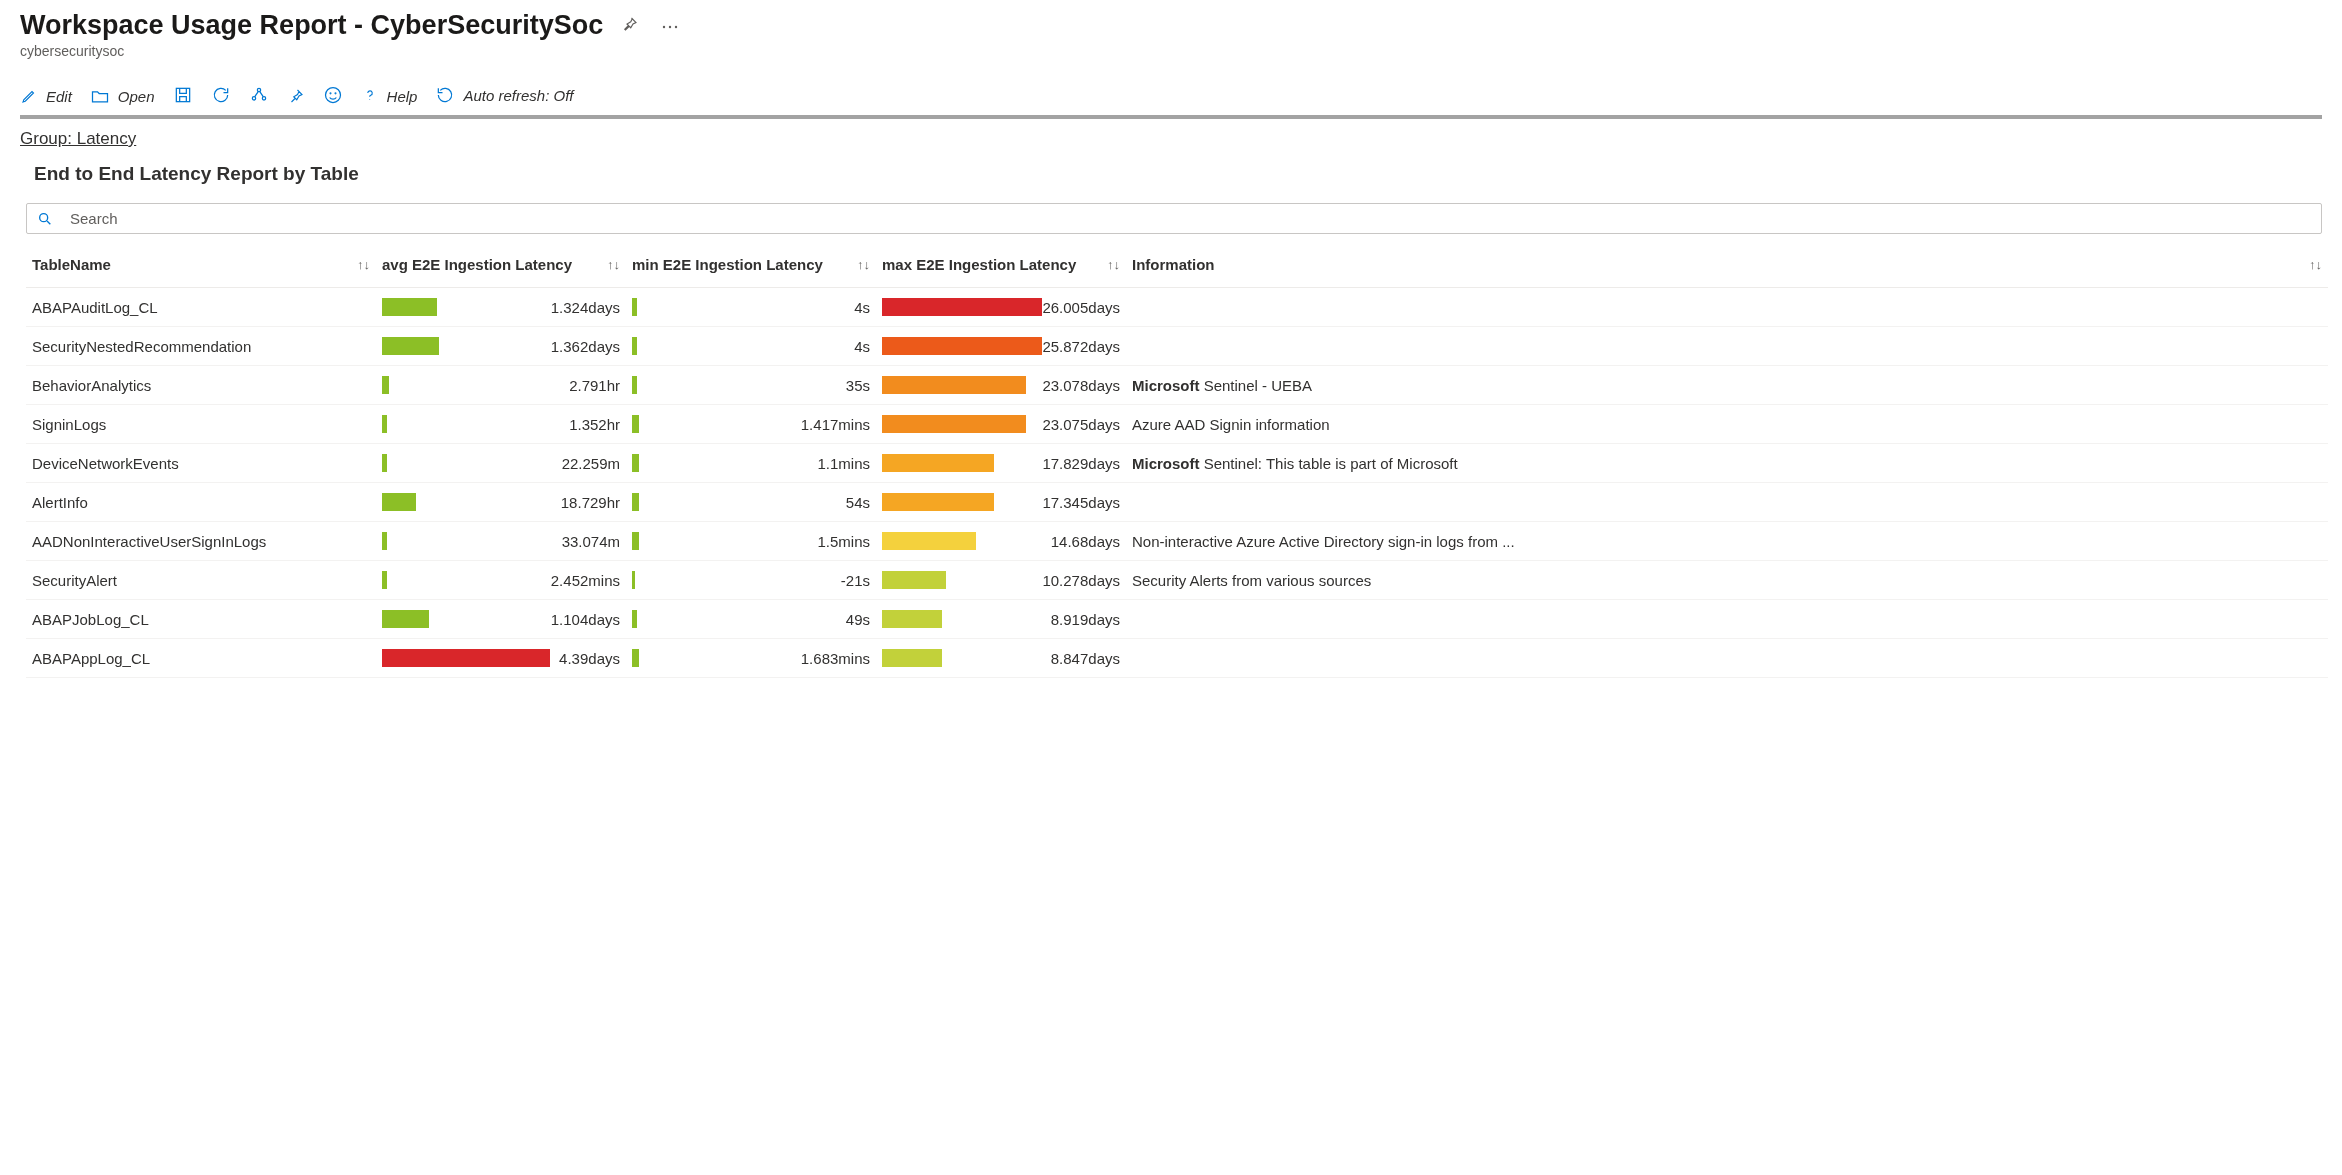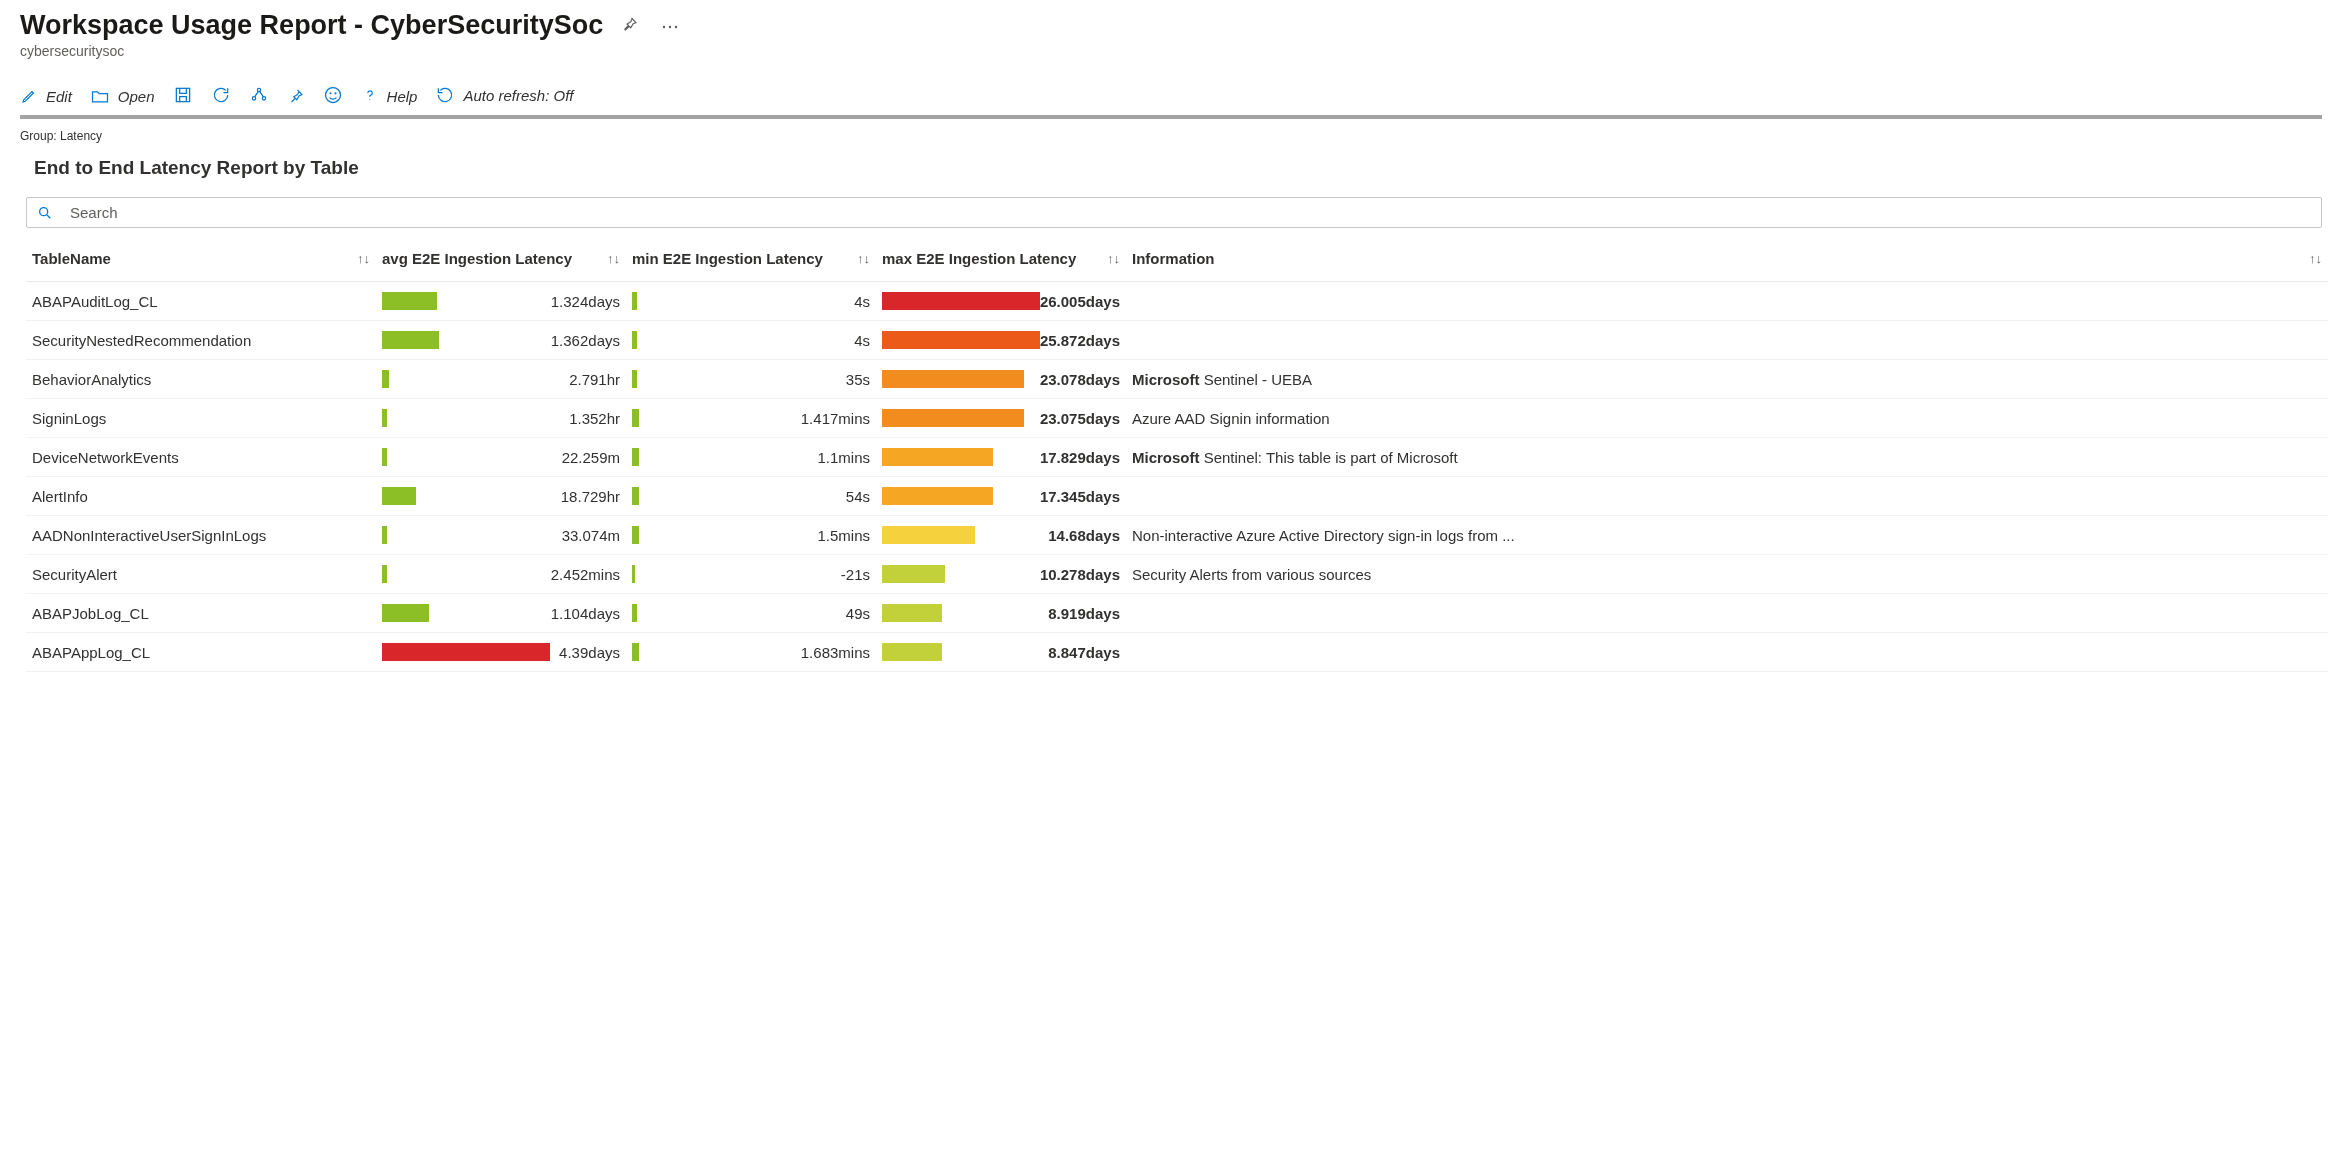--- a/index.html
+++ b/index.html
@@ -22,21 +22,21 @@
     padding: 10px 0 10px 0;
     margin-top: 16px;
     font-style: italic;
   }
   .tool-item {
     display: inline-flex; align-items: center; gap: 8px;
     color: #323130; cursor: pointer; font-size: 15px;
   }
   .tool-item svg, .tool-icon svg { stroke: #0078d4; fill: none; }
 
-  .group-label { margin: 10px 0 14px 0; font-size: 12px; font-weight: 400; }
+  .group-label { margin: 10px 0 14px 0; font-size: 17px; font-weight: 400; text-decoration: underline; }
   .section-title { font-size: 19px; font-weight: 600; margin: 6px 0 18px 14px; }
 
   .search-wrap {
     border: 1px solid #c8c6c4; border-radius: 2px;
     display: flex; align-items: center; gap: 17px;
     padding: 6px 10px; margin: 0 0 8px 6px;
   }
   .search-input {
     border: none; outline: none; font-size: 15px; flex: 1;
     color: #323130; background: transparent;
@@ -64,21 +64,21 @@
   }
   .barcell { display: flex; align-items: center; }
   .bar-track { flex: 1; height: 18px; position: relative; }
   .bar-fill { height: 18px; }
   .bar-val { min-width: 70px; text-align: right; }
   .info-strong { font-weight: 600; }
 
   .col-name { width: 350px; }
   .col-avg  { width: 250px; }
   .col-min  { width: 250px; }
-  .col-max  { width: 250px; font-weight: bold; }
+  .col-max  { width: 250px; }
   .col-info { width: auto; }
 </style>
 </head>
 <body>
 
 <div class="header">
   <div class="title-row">
     <span class="title">Workspace Usage Report - CyberSecuritySoc</span>
     <button class="icon-btn">
       <svg width="18" height="18" viewBox="0 0 24 24" stroke="#605e5c" stroke-width="1.5" fill="none">

